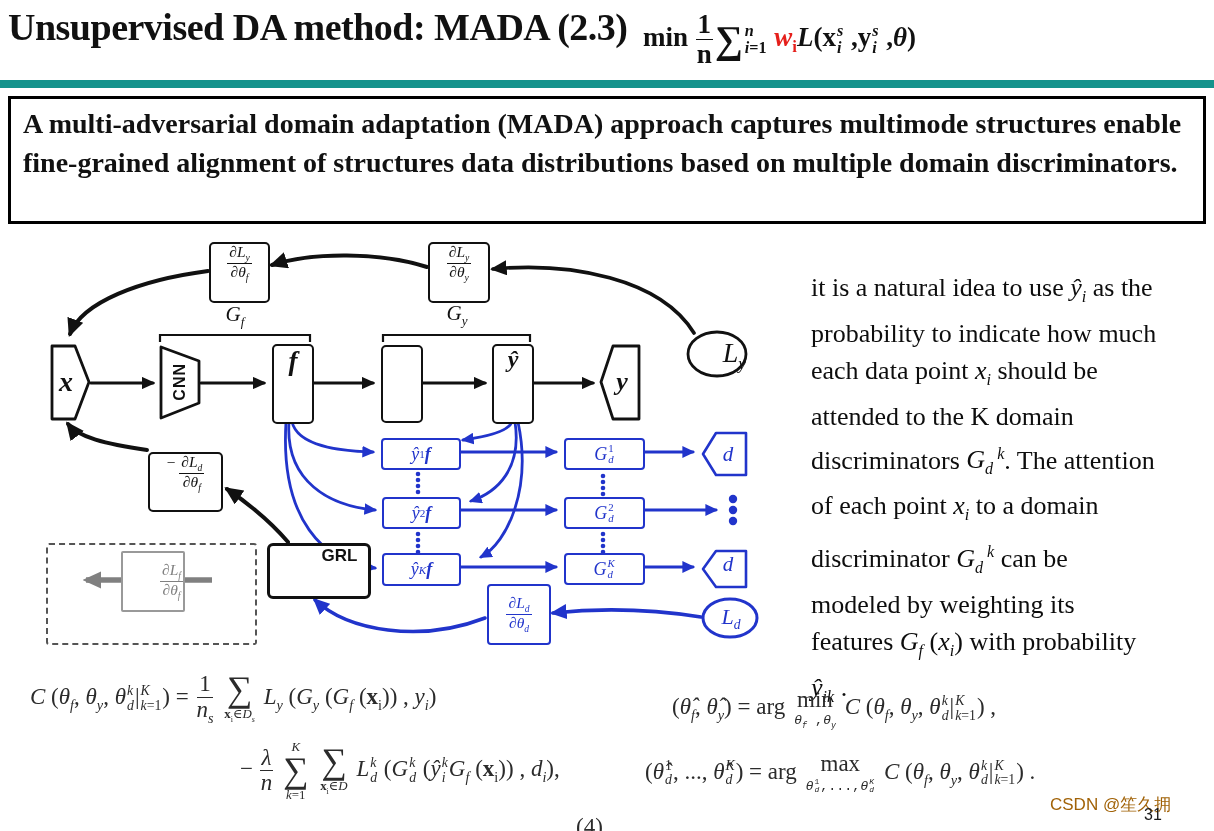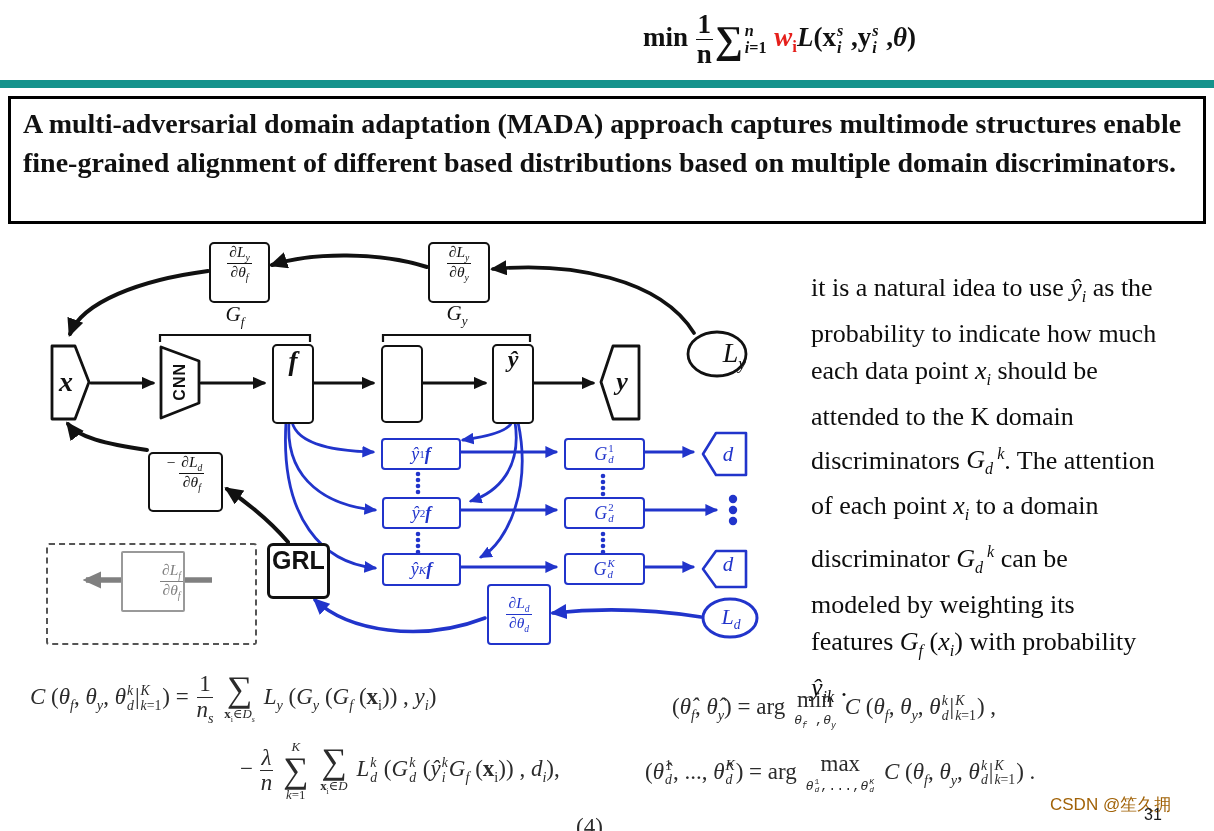--- a/index.html
+++ b/index.html
@@ -31,21 +31,21 @@
 
   
   .dsvg{position:absolute;left:0;top:230px;}
   .dbox{position:absolute;background:#fff;border:2.6px solid #111;border-radius:5px;
         display:flex;align-items:flex-start;justify-content:center;font-size:15.5px;color:#111;}
   .bbox{position:absolute;background:#fff;border:2.2px solid #2134cb;border-radius:4px;
         display:flex;align-items:center;justify-content:center;font-size:18px;color:#2134cb;}
   .lbl{position:absolute;display:flex;align-items:center;justify-content:center;}
   .cnn{writing-mode:vertical-rl;transform:rotate(180deg);font-family:"Liberation Sans","DejaVu Sans",sans-serif;
        font-weight:bold;font-size:16px;letter-spacing:1px;}
-  .grl{font-family:"Liberation Sans","DejaVu Sans",sans-serif;font-weight:bold;font-size:25px;border-width:3px;border-radius:6px;}
+  .grl{font-family:"Liberation Sans","DejaVu Sans",sans-serif;font-weight:bold;font-size:17px;border-width:3px;border-radius:6px;padding-left:41px;}
   .bpbox{position:absolute;border:2px dashed #555;border-radius:3px;background:transparent;}
   .bpfrac{position:absolute;background:#fff;border:2px solid #999;color:#808080;border-radius:2px;
           display:flex;align-items:center;justify-content:flex-end;font-size:15.5px;}
   .bplabel{position:absolute;font-family:"Liberation Sans","DejaVu Sans",sans-serif;font-weight:bold;
            font-size:19px;color:#111;text-align:center;}
 
   
   .sidetext{position:absolute;left:811px;top:270px;width:400px;font-size:26px;line-height:36.8px;color:#0d0d0d;}
   .eq{position:absolute;font-size:23px;color:#2b2b2b;white-space:nowrap;line-height:1;}
   .eqline{white-space:nowrap;}
@@ -54,40 +54,41 @@
   .watermark{position:absolute;left:1050px;top:793px;font-family:"Liberation Sans","DejaVu Sans",sans-serif;
              font-size:17px;color:#a16207;white-space:nowrap;}
   .pagenum{position:absolute;left:1144px;top:806px;font-family:"Liberation Sans","DejaVu Sans",sans-serif;
            font-size:16px;color:#1a1a1a;}
 </style>
 </head>
 <body>
 
 <div class="slide">
 
+  <div class="title">Unsupervised DA method: MADA (2.3)</div>
   <div class="hformula">min <span class="frac">
         <span class="fn">1</span>
         <span>n</span>
       </span><span class="sumi">
         <span class="sig">∑</span>
         <span class="ss">
           <span><i>n</i></span>
           <span><i>i</i>=1</span>
         </span>
       </span> <span class="red"><i>w</i><sub>i</sub></span><i>L</i>(x<span class="ss">
         <span><i>s</i></span>
         <span><i>i</i></span>
       </span> ,y<span class="ss">
         <span><i>s</i></span>
         <span><i>i</i></span>
       </span> ,<i>θ</i>)</div>
   <div class="rule"></div>
 
   <div class="summary">
-    <span>A multi-adversarial domain adaptation (MADA) approach captures multimode structures enable fine-grained alignment of different based distributions based on multiple domain discriminators.</span>
+    <span>A multi-adversarial domain adaptation (MADA) approach captures multimode structures enable fine-grained alignment of structures data distributions based on multiple domain discriminators.</span>
   </div>
 
   <svg class="dsvg" width="770" height="445" viewBox="0 0 770 445">
     <defs>
       <marker id="aB" markerWidth="4.6" markerHeight="4.2" refX="3.8" refY="2.1" orient="auto">
         <path d="M0,0 L4.6,2.1 L0,4.2 Z" fill="#111"></path>
       </marker>
       <marker id="aU" markerWidth="4.6" markerHeight="4.2" refX="3.8" refY="2.1" orient="auto">
         <path d="M0,0 L4.6,2.1 L0,4.2 Z" fill="#2134cb"></path>
       </marker>

